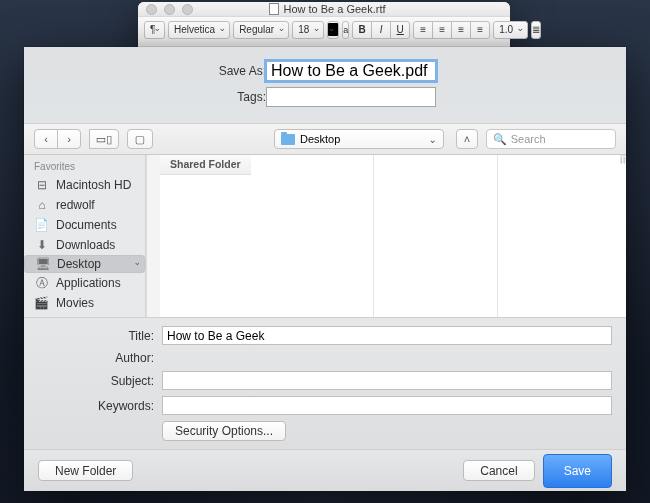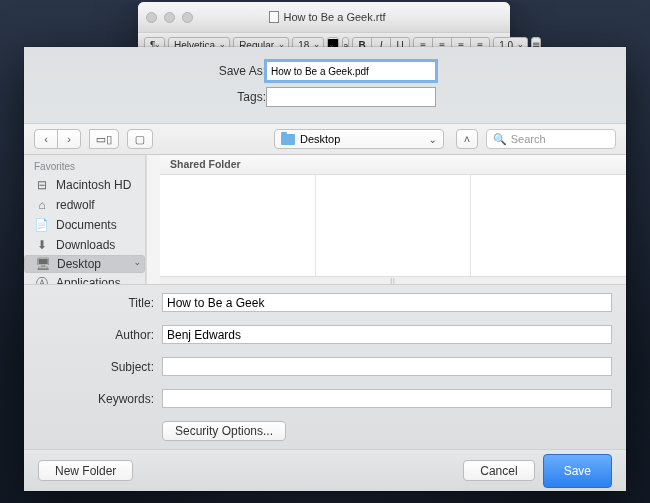--- a/index.html
+++ b/index.html
@@ -1,40 +1,40 @@
 <!DOCTYPE html>
 <html><head>
 <meta charset="utf-8">
 <style>
 * { margin: 0; padding: 0; box-sizing: border-box; font-family: -apple-system, "Helvetica Neue", Arial, sans-serif; }
 body { background: #1a2332; width: 650px; height: 503px; overflow: hidden; position: relative; }
 .wallpaper { position: absolute; inset: 0; background: linear-gradient(180deg, #2a3548 0%, #1f2838 40%, #141c28 70%, #0d131d 100%); }
 .wallpaper::after { content:""; position:absolute; inset:0; background: radial-gradient(ellipse 120% 60% at 50% 100%, rgba(40,50,70,0.6), transparent 60%); }
 
 .window { position: absolute; left: 138px; top: 2px; width: 372px; height: 60px; background: #ececec; border-radius: 6px 6px 0 0; box-shadow: 0 8px 40px rgba(0,0,0,0.5); }
-.titlebar { height: 30px; display: flex; align-items: center; padding: 0 8px; background: linear-gradient(#f6f6f6,#e8e8e8); border-radius: 6px 6px 0 0; }
+.titlebar { height: 14px; display: flex; align-items: center; padding: 0 8px; background: linear-gradient(#f6f6f6,#e8e8e8); border-radius: 6px 6px 0 0; }
 .traffic { display: flex; gap: 7px; }
 .tdot { width: 11px; height: 11px; border-radius: 50%; background: #d0d0d0; border: 0.5px solid #b8b8b8; }
 .wintitle { flex: 1; text-align: center; font-size: 11px; color: #3a3a3a; display:flex; align-items:center; justify-content:center; gap:4px; }
 .docicon { width:10px; height:12px; background:#fff; border:0.5px solid #888; position:relative; }
 .toolbar { height: 26px; display: flex; align-items: center; gap: 3px; padding: 0 6px; background: linear-gradient(#fdfdfd,#f2f2f2); border-top:1px solid #ddd; }
 .sel { height:18px; border:1px solid #c4c4c4; border-radius:3px; background:#fff; font-size:10px; padding:0 14px 0 5px; position:relative; color:#333; display:flex; align-items:center; }
 .sel::after { content:"⌄"; position:absolute; right:3px; top:1px; font-size:9px; color:#555; }
 .sw { width:10px; height:13px; background:#000; border-radius:1px; }
 .tbtn { width:20px; height:18px; border:1px solid #c4c4c4; border-radius:3px; background:#fff; font-size:10px; display:flex; align-items:center; justify-content:center; color:#333; }
 .tgrp { display:flex; }
 .tgrp .tbtn { border-radius:0; margin-left:-1px; }
 .tgrp .tbtn:first-child { border-radius:3px 0 0 3px; margin-left:0; }
 .tgrp .tbtn:last-child { border-radius:0 3px 3px 0; }
 
 .dialog { position: absolute; left: 24px; top: 47px; width: 602px; height: 444px; background: linear-gradient(180deg, #e8e9ea 0%, #dde0e2 100%); border-radius: 0 0 6px 6px; box-shadow: 0 15px 50px rgba(0,0,0,0.6), 0 0 0 1px rgba(0,0,0,0.1); display:flex; flex-direction:column; }
 .sheet-top { background: linear-gradient(180deg, rgba(200,205,210,0.3), rgba(225,228,230,0.9)); padding: 14px 0 10px; }
 .frow { display:flex; align-items:center; margin-bottom:6px; }
 .flabel { width: 242px; text-align:right; font-size:12px; color:#333; }
-.finput { width:170px; height:20px; border:1px solid #a5a5a5; background:#fff; font-size:10px; padding:0 4px; }
+.finput { width:170px; height:20px; border:1px solid #a5a5a5; background:#fff; font-size:16px; padding:0 4px; }
 .finput.focus { outline:3px solid #7fb3e8; outline-offset:-1px; border-color:#6fa3d8; }
 
 .navbar { height:32px; background:linear-gradient(#f3f3f3,#e9e9e9); border-top:1px solid #d0d0d0; border-bottom:1px solid #cacaca; display:flex; align-items:center; padding:0 10px; gap:8px; }
 .navbtn { height:20px; border:1px solid #c0c0c0; border-radius:4px; background:linear-gradient(#fff,#f4f4f4); display:flex; align-items:center; justify-content:center; font-size:11px; color:#555; }
 .navgrp { display:flex; }
 .navgrp .navbtn { border-radius:0; margin-left:-1px; width:24px; }
 .navgrp .navbtn:first-child { border-radius:4px 0 0 4px; margin-left:0; }
 .navgrp .navbtn:last-child { border-radius:0 4px 4px 0; }
 .locsel { flex:0 0 170px; height:20px; border:1px solid #c0c0c0; border-radius:4px; background:linear-gradient(#fff,#f6f6f6); display:flex; align-items:center; padding:0 6px; font-size:11px; gap:5px; margin-left:auto; margin-right:4px; position:relative; }
 .locsel::after { content:"⌄"; position:absolute; right:6px; color:#555; font-size:10px; }
@@ -42,29 +42,29 @@
 .foldericon::before { content:""; position:absolute; top:-2px; left:0; width:6px; height:2px; background:#6db3e8; border-radius:1px 1px 0 0; }
 .collapse { width:22px; height:20px; }
 .search { flex:0 0 130px; height:20px; border:1px solid #c8c8c8; border-radius:4px; background:#fff; display:flex; align-items:center; padding:0 6px; gap:4px; font-size:11px; color:#999; }
 
 .browser { flex:1; display:flex; background:#fff; min-height:0; }
 .sidebar { width:122px; background:#e8e9eb; border-right:1px solid #d4d4d4; overflow:hidden; }
 .sbhdr { font-size:10px; color:#888; padding:6px 10px 3px; }
 .sbitem { display:flex; align-items:center; gap:6px; padding:3px 10px; font-size:12px; color:#333; }
 .sbitem.sel { background:#c9cbce; }
 .sbicon { width:16px; height:14px; display:flex; align-items:center; justify-content:center; font-size:12px; color:#6b6b6b; }
-.column-area { flex:1; display:flex; flex-direction:column; }
+.column-area { flex:1; display:flex; flex-direction:row; }
 .colhdr { height:20px; background:linear-gradient(#fafafa,#efefef); border-bottom:1px solid #ddd; font-size:10.5px; font-weight:600; color:#555; padding:3px 10px; }
 .cols { flex:1; display:flex; background:#fff; }
 .col { flex:1; border-right:1px solid #e5e5e5; }
 .scrollbar { width:14px; background:#f4f4f4; border-left:1px solid #ddd; }
 .resize-handle { height:8px; background:#efefef; border-top:1px solid #ddd; display:flex; justify-content:center; align-items:center; font-size:7px; color:#aaa; letter-spacing:1px; }
 
 .meta { background:linear-gradient(#e6e7e9,#dcdee0); padding:8px 0; border-top:1px solid #cfcfcf; }
-.mrow { display:flex; align-items:center; margin-bottom:13px; }
+.mrow { display:flex; align-items:center; margin-bottom:6px; }
 .mlabel { width:138px; text-align:right; padding-right:8px; font-size:12px; color:#333; }
 .minput { flex:1; margin-right:14px; height:19px; border:1px solid #bfbfbf; background:#fff; font-size:12px; padding:0 4px; }
 .secopt { margin-left:138px; margin-top:4px; }
 .pushbtn { height:20px; padding:0 12px; border:1px solid #bcbcbc; border-radius:4px; background:linear-gradient(#fff,#f2f2f2); font-size:12px; color:#333; display:inline-flex; align-items:center; }
 
 .footer { height:42px; border-top:1px solid #cfcfcf; background:linear-gradient(#e6e7e9,#d9dbdd); display:flex; align-items:center; padding:0 14px; gap:8px; }
 .spacer { flex:1; }
 .btn { height:21px; padding:0 16px; border:1px solid #bcbcbc; border-radius:4px; background:linear-gradient(#fff,#f2f2f2); font-size:12px; color:#333; display:inline-flex; align-items:center; }
 .btn.primary { background:linear-gradient(#6aaefc,#2b7ff0); border-color:#2a6ed4; color:#fff; padding:16px 20px; }
 </style>
@@ -193,21 +193,20 @@
     </div>
   </div>
 
   <div class="meta">
     <div class="mrow">
       <div class="mlabel">Title:</div>
       <input class="minput" value="How to Be a Geek" style="">
     </div>
     <div class="mrow">
       <div class="mlabel">Author:</div>
-      <input class="minput" value="Benj Edwards" style="">
     </div>
     <div class="mrow">
       <div class="mlabel">Subject:</div>
       <input class="minput" value="" style="">
     </div>
     <div class="mrow">
       <div class="mlabel">Keywords:</div>
       <input class="minput" value="" style="">
     </div>
     <div class="secopt">

